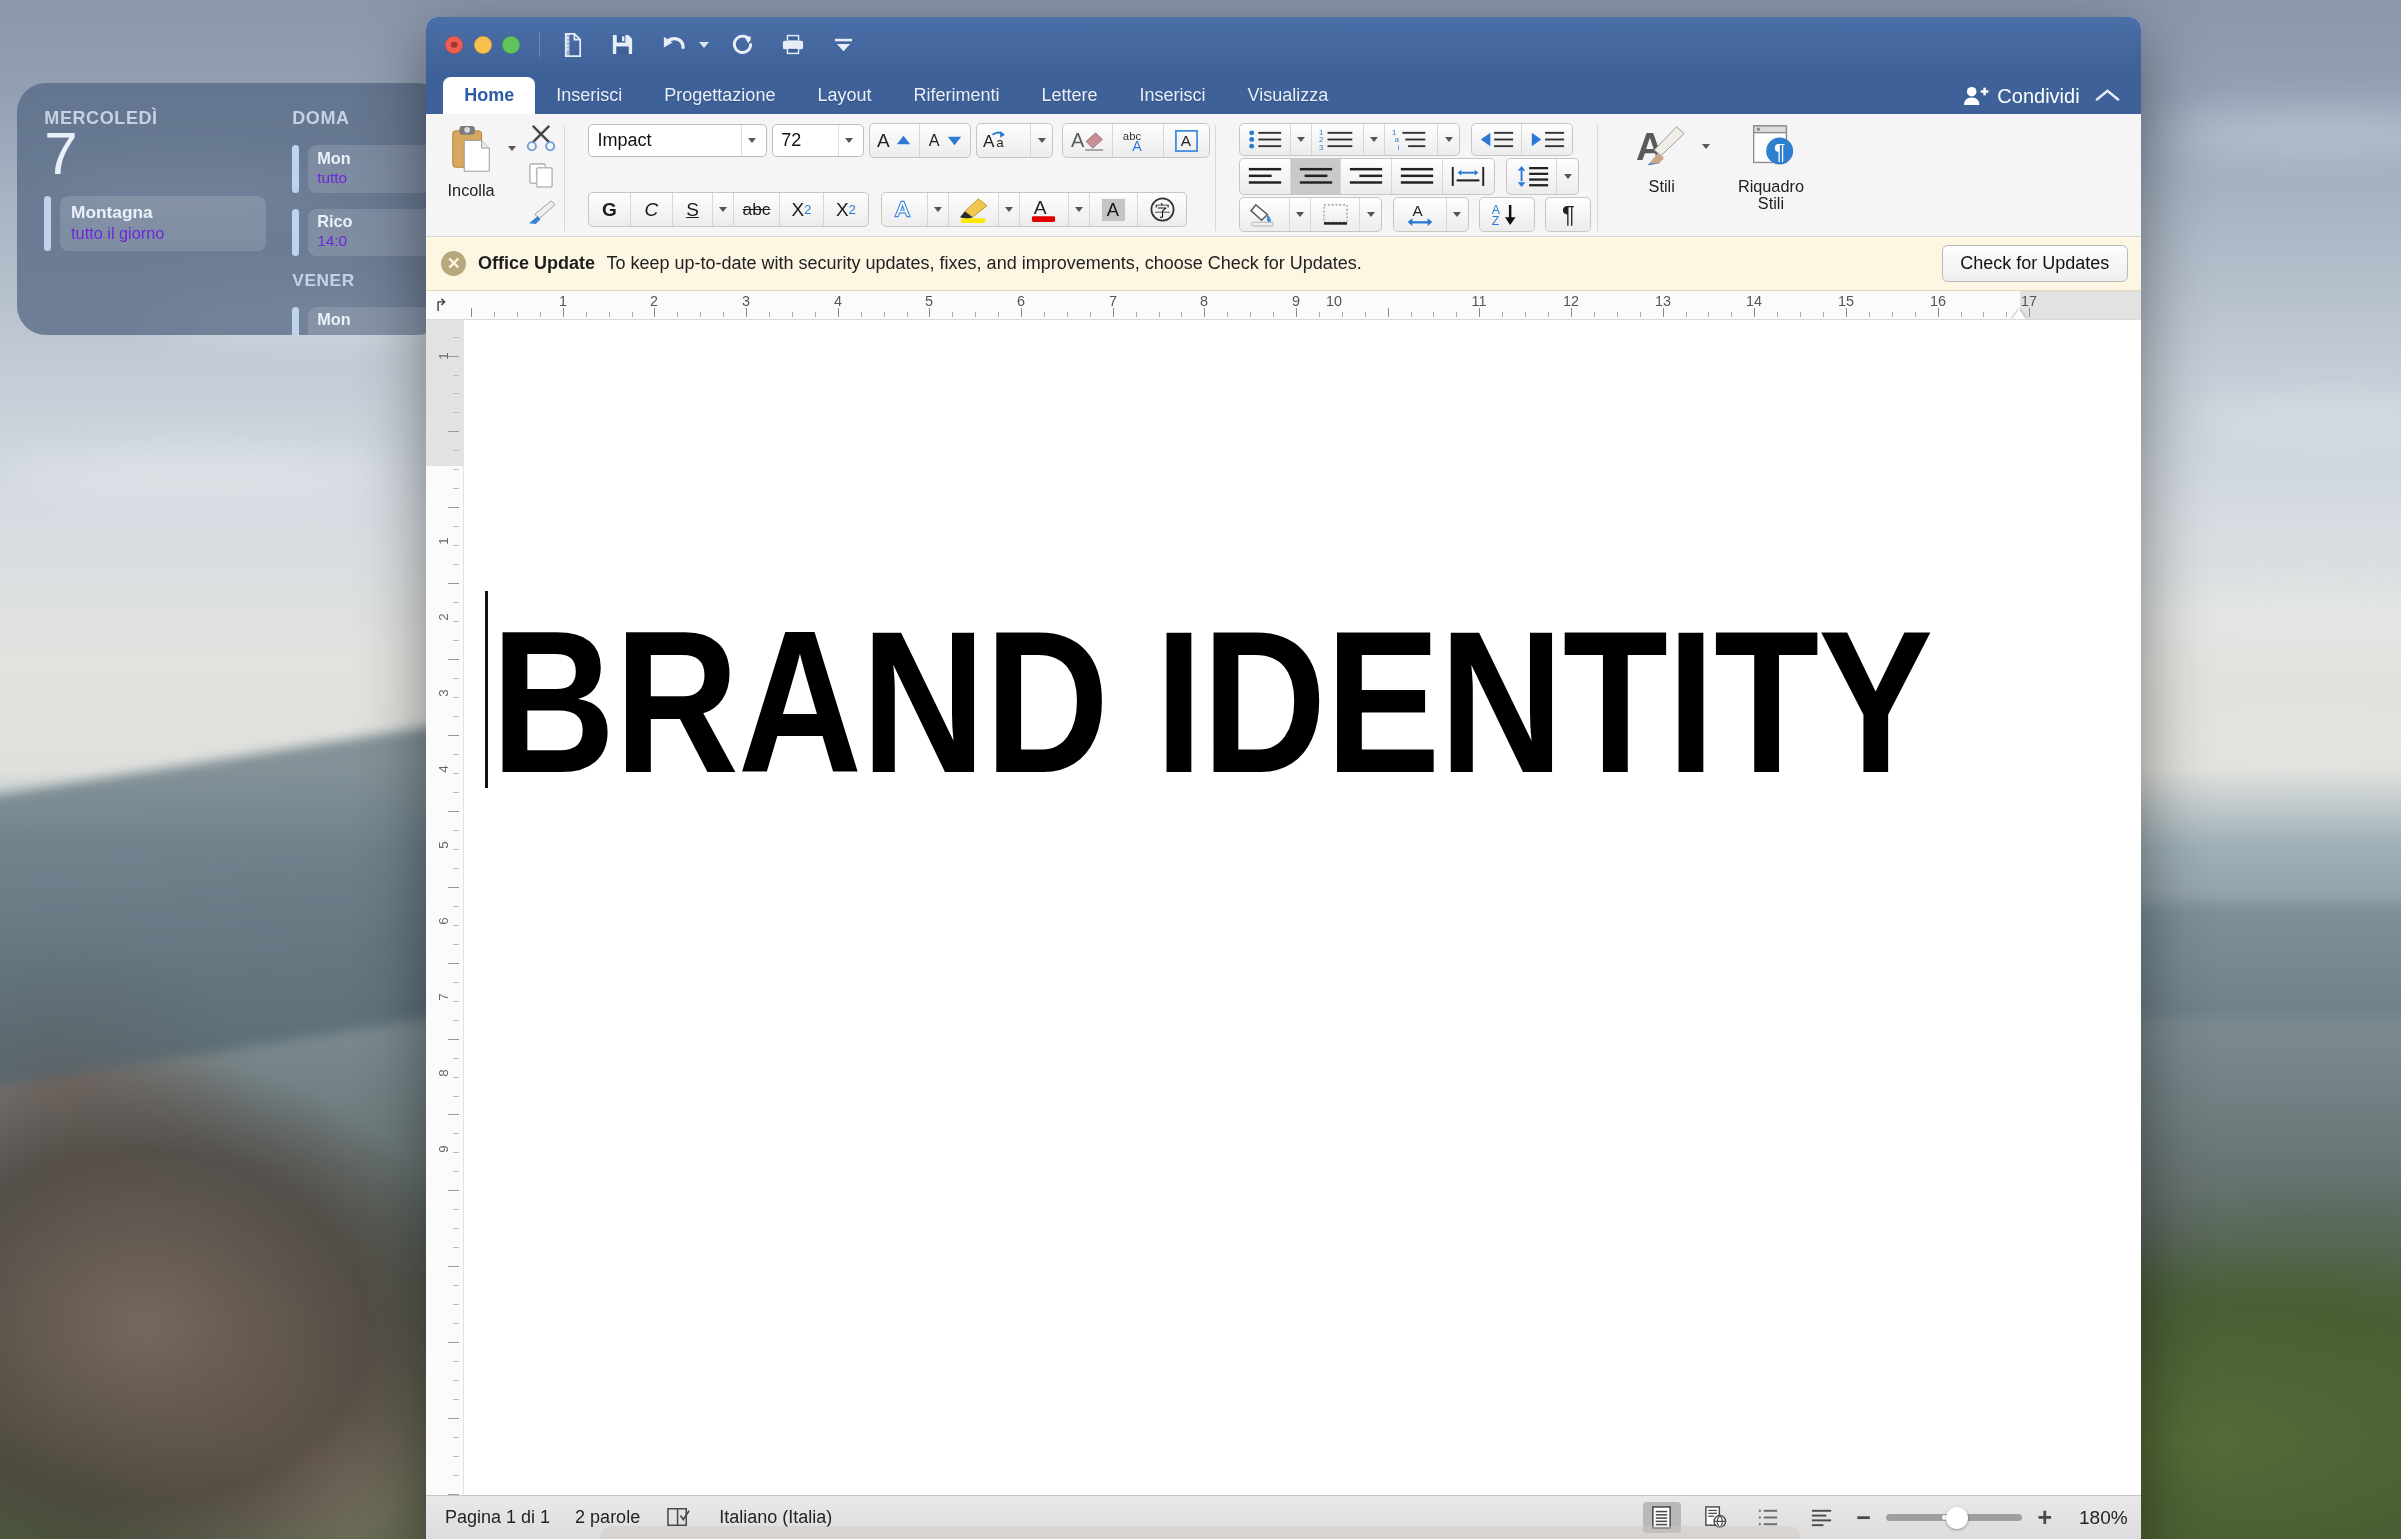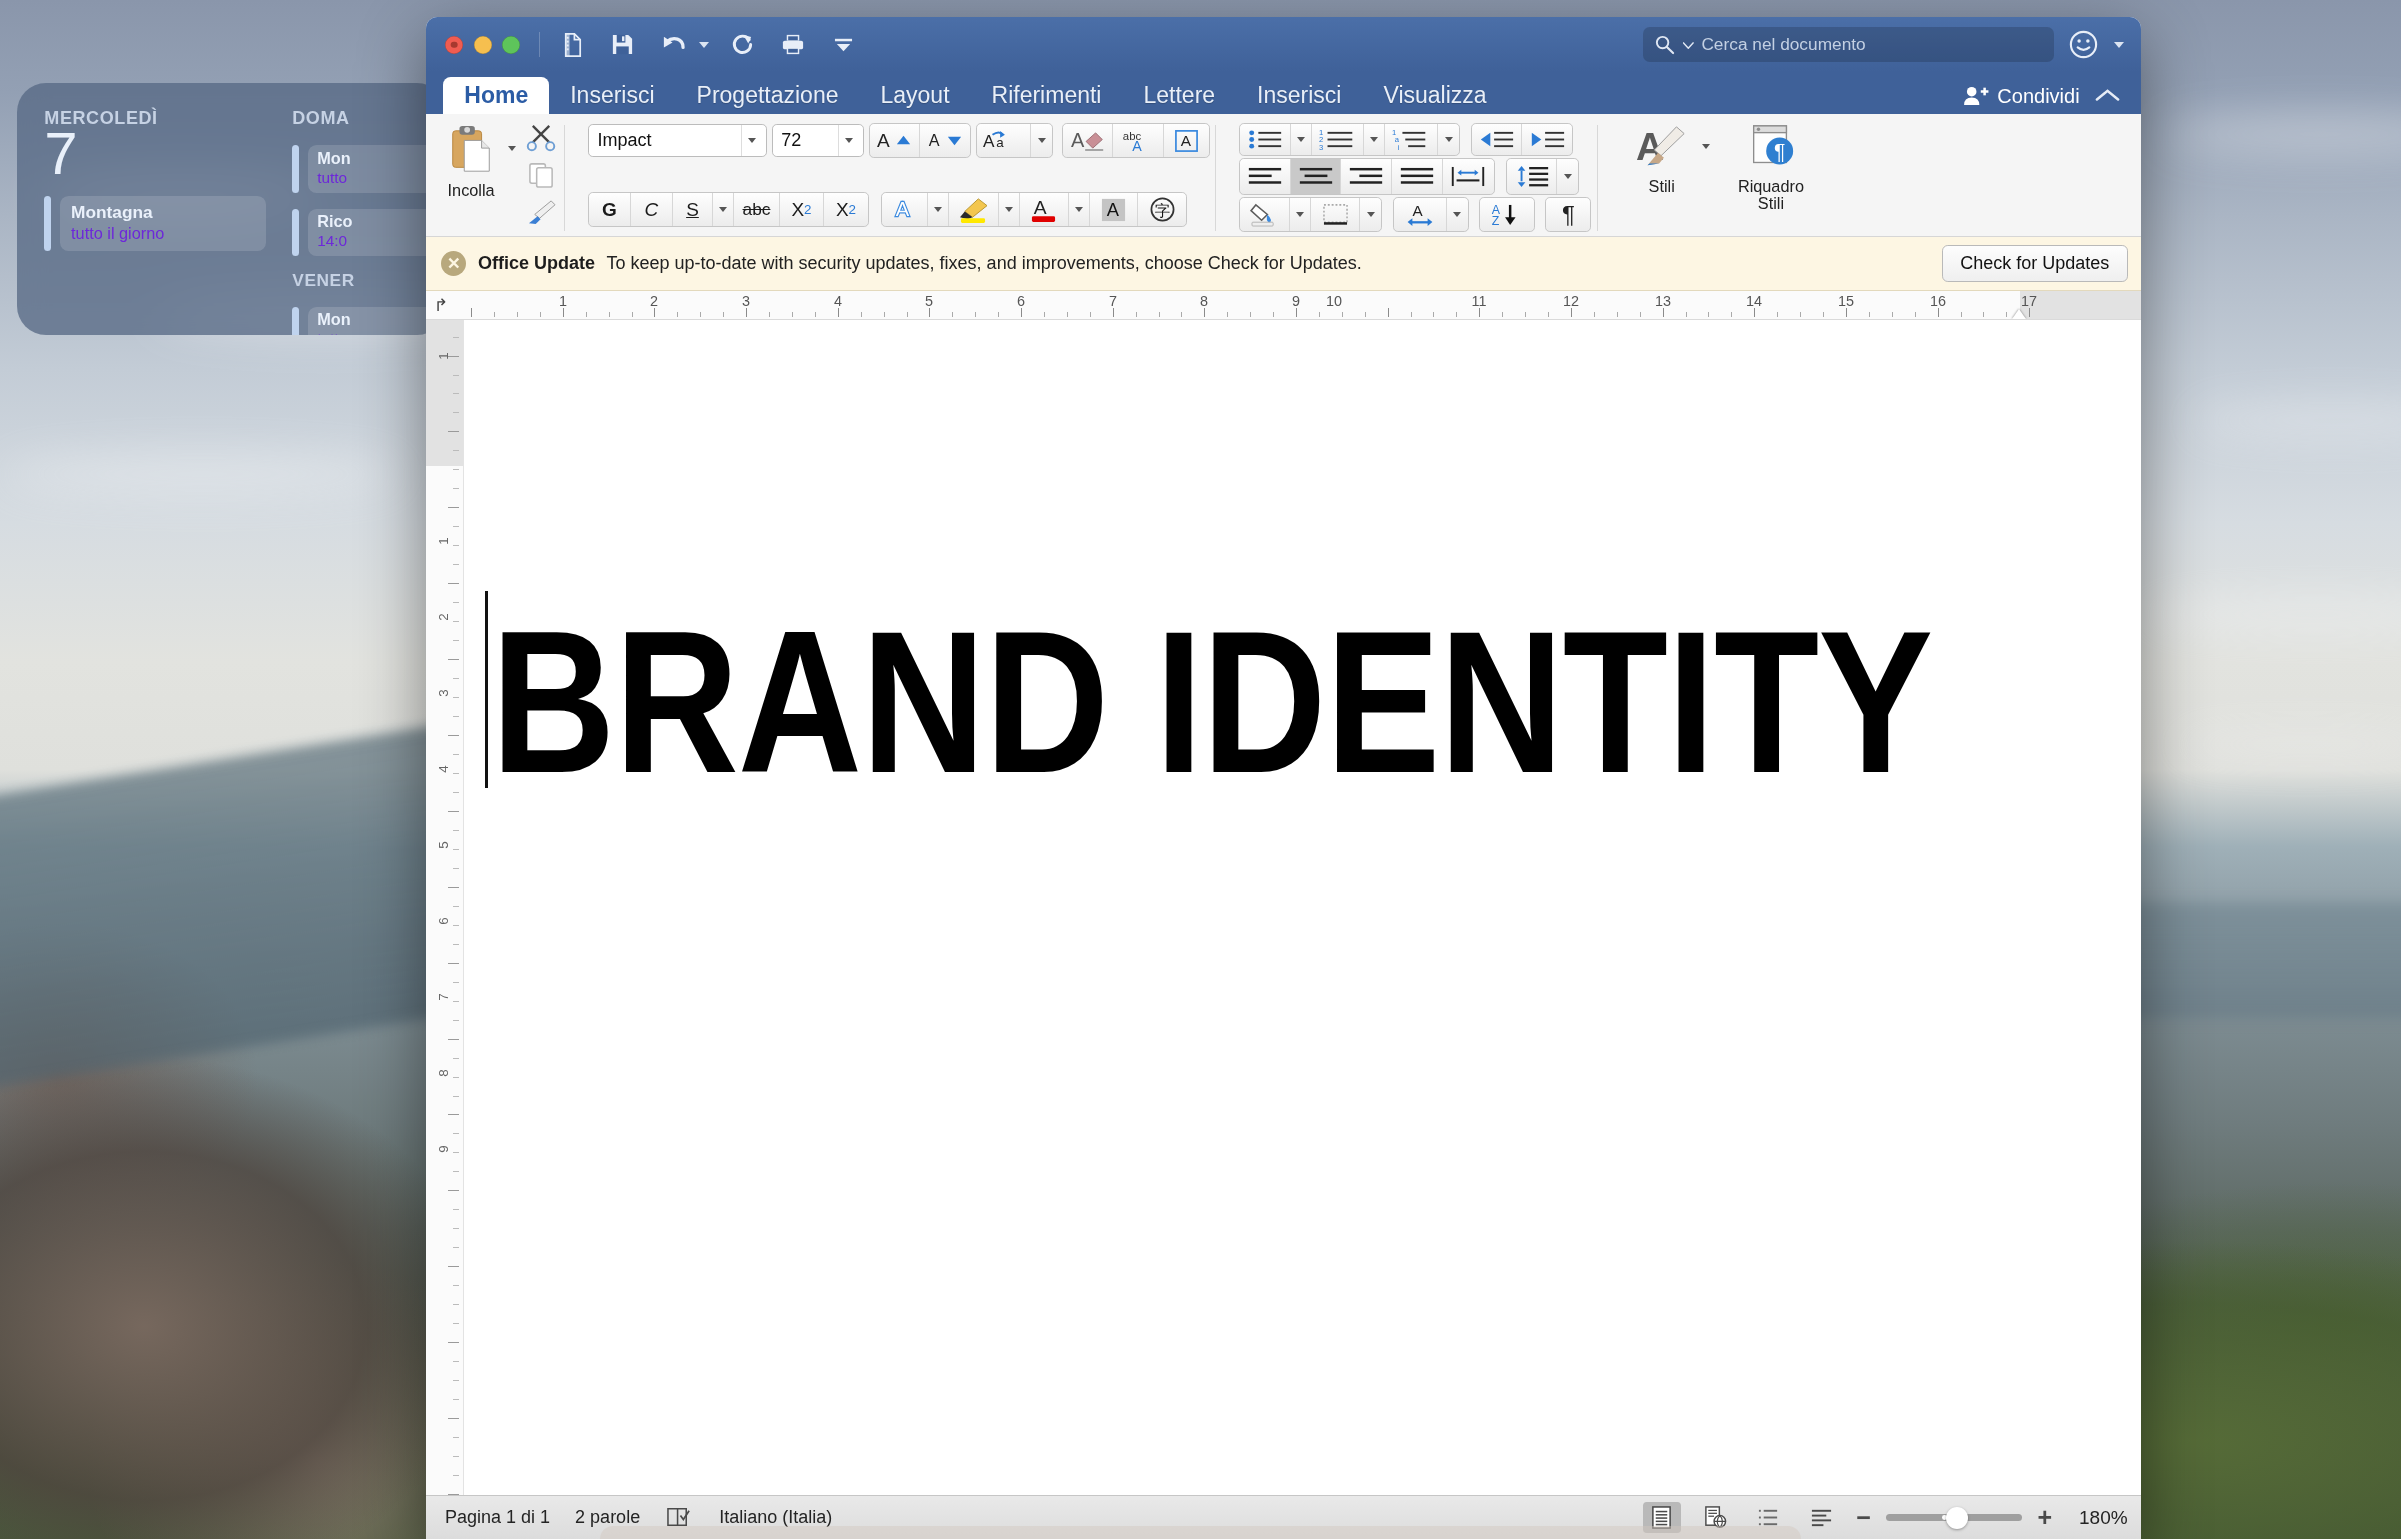--- a/index.html
+++ b/index.html
@@ -140,21 +140,21 @@
   #search-placeholder { font-size: 17.3px; color:#c3d0e3; }
   #smiley { width: 33px; height: 33px; }
   #smiley-caret { width:0;height:0;border-left:5.8px solid transparent;border-right:5.8px solid transparent;border-top:6.7px solid #dce5f2; }
 
   
   #tabbar {
     height: 42px; flex:none; background: #3f6199;
     display:flex; align-items:flex-end; padding-left: 17.3px; position:relative;
   }
   .tab {
-    font-size: 23px; color:#e9eff8; padding: 8px 21px; height: 37px;
+    font-size: 18px; color:#e9eff8; padding: 8px 21px; height: 37px;
     display:flex; align-items:center; cursor:default;
     text-shadow: 0 1px 1px rgba(0,0,0,.2);
   }
   .tab.active {
     background:#fff; color:#2b5ca5; border-radius: 7.7px 7.7px 0 0; font-weight:600;
     text-shadow:none;
   }
   #tabbar-right { margin-left:auto; display:flex; align-items:center; gap:15.4px; padding-right: 21px; padding-bottom: 6.7px; }
   #share-btn { display:flex; align-items:center; gap:8.6px; font-size:20px; color:#fff; }
   #ribbon-collapse { color:#e6ecf6; font-size:21px; }
@@ -385,39 +385,20 @@
             <rect x="8.5" y="17.5" width="10" height="4" fill="#3f6199"></rect>
             <rect x="8.5" y="4.5" width="10" height="4" fill="#3f6199"></rect>
           </svg>
       </div>
       <div class="qat-btn">
         <svg width="23" height="19" viewBox="0 0 24 20">
             <rect x="3" y="4" width="18" height="2.6" fill="#e8eef8"></rect>
             <path d="M5 9.5 L19 9.5 L12 17 Z" fill="#e8eef8"></path>
           </svg>
       </div>
-    </div>
-    <div id="titlebar-right">
-      <div id="search-box">
-        <svg width="21" height="21" viewBox="0 0 22 22">
-            <circle cx="9" cy="9" r="6" stroke="#dfe7f3" stroke-width="2" fill="none"></circle>
-            <line x1="13.5" y1="13.5" x2="20" y2="20" stroke="#dfe7f3" stroke-width="2.2" stroke-linecap="round"></line>
-          </svg>
-        <svg width="10.6" height="8.6" viewBox="0 0 11 9">
-            <path d="M0 1.5 L5.5 7.5 L11 1.5" stroke="#dfe7f3" stroke-width="1.6" fill="none"></path>
-          </svg>
-        <span id="search-placeholder">Cerca nel documento</span>
-      </div>
-      <svg id="smiley" viewBox="0 0 34 34">
-          <circle cx="17" cy="17" r="13" stroke="#e8eef8" stroke-width="2.2" fill="none"></circle>
-          <circle cx="12.5" cy="13.5" r="1.8" fill="#e8eef8"></circle>
-          <circle cx="21.5" cy="13.5" r="1.8" fill="#e8eef8"></circle>
-          <path d="M11 20 Q17 25 23 20" stroke="#e8eef8" stroke-width="2.2" fill="none" stroke-linecap="round"></path>
-        </svg>
-      <div id="smiley-caret"></div>
     </div>
   </div>
 
   <div id="tabbar">
     <div class="tab active">Home</div>
     <div class="tab">Inserisci</div>
     <div class="tab">Progettazione</div>
     <div class="tab">Layout</div>
     <div class="tab">Riferimenti</div>
     <div class="tab">Lettere</div>

